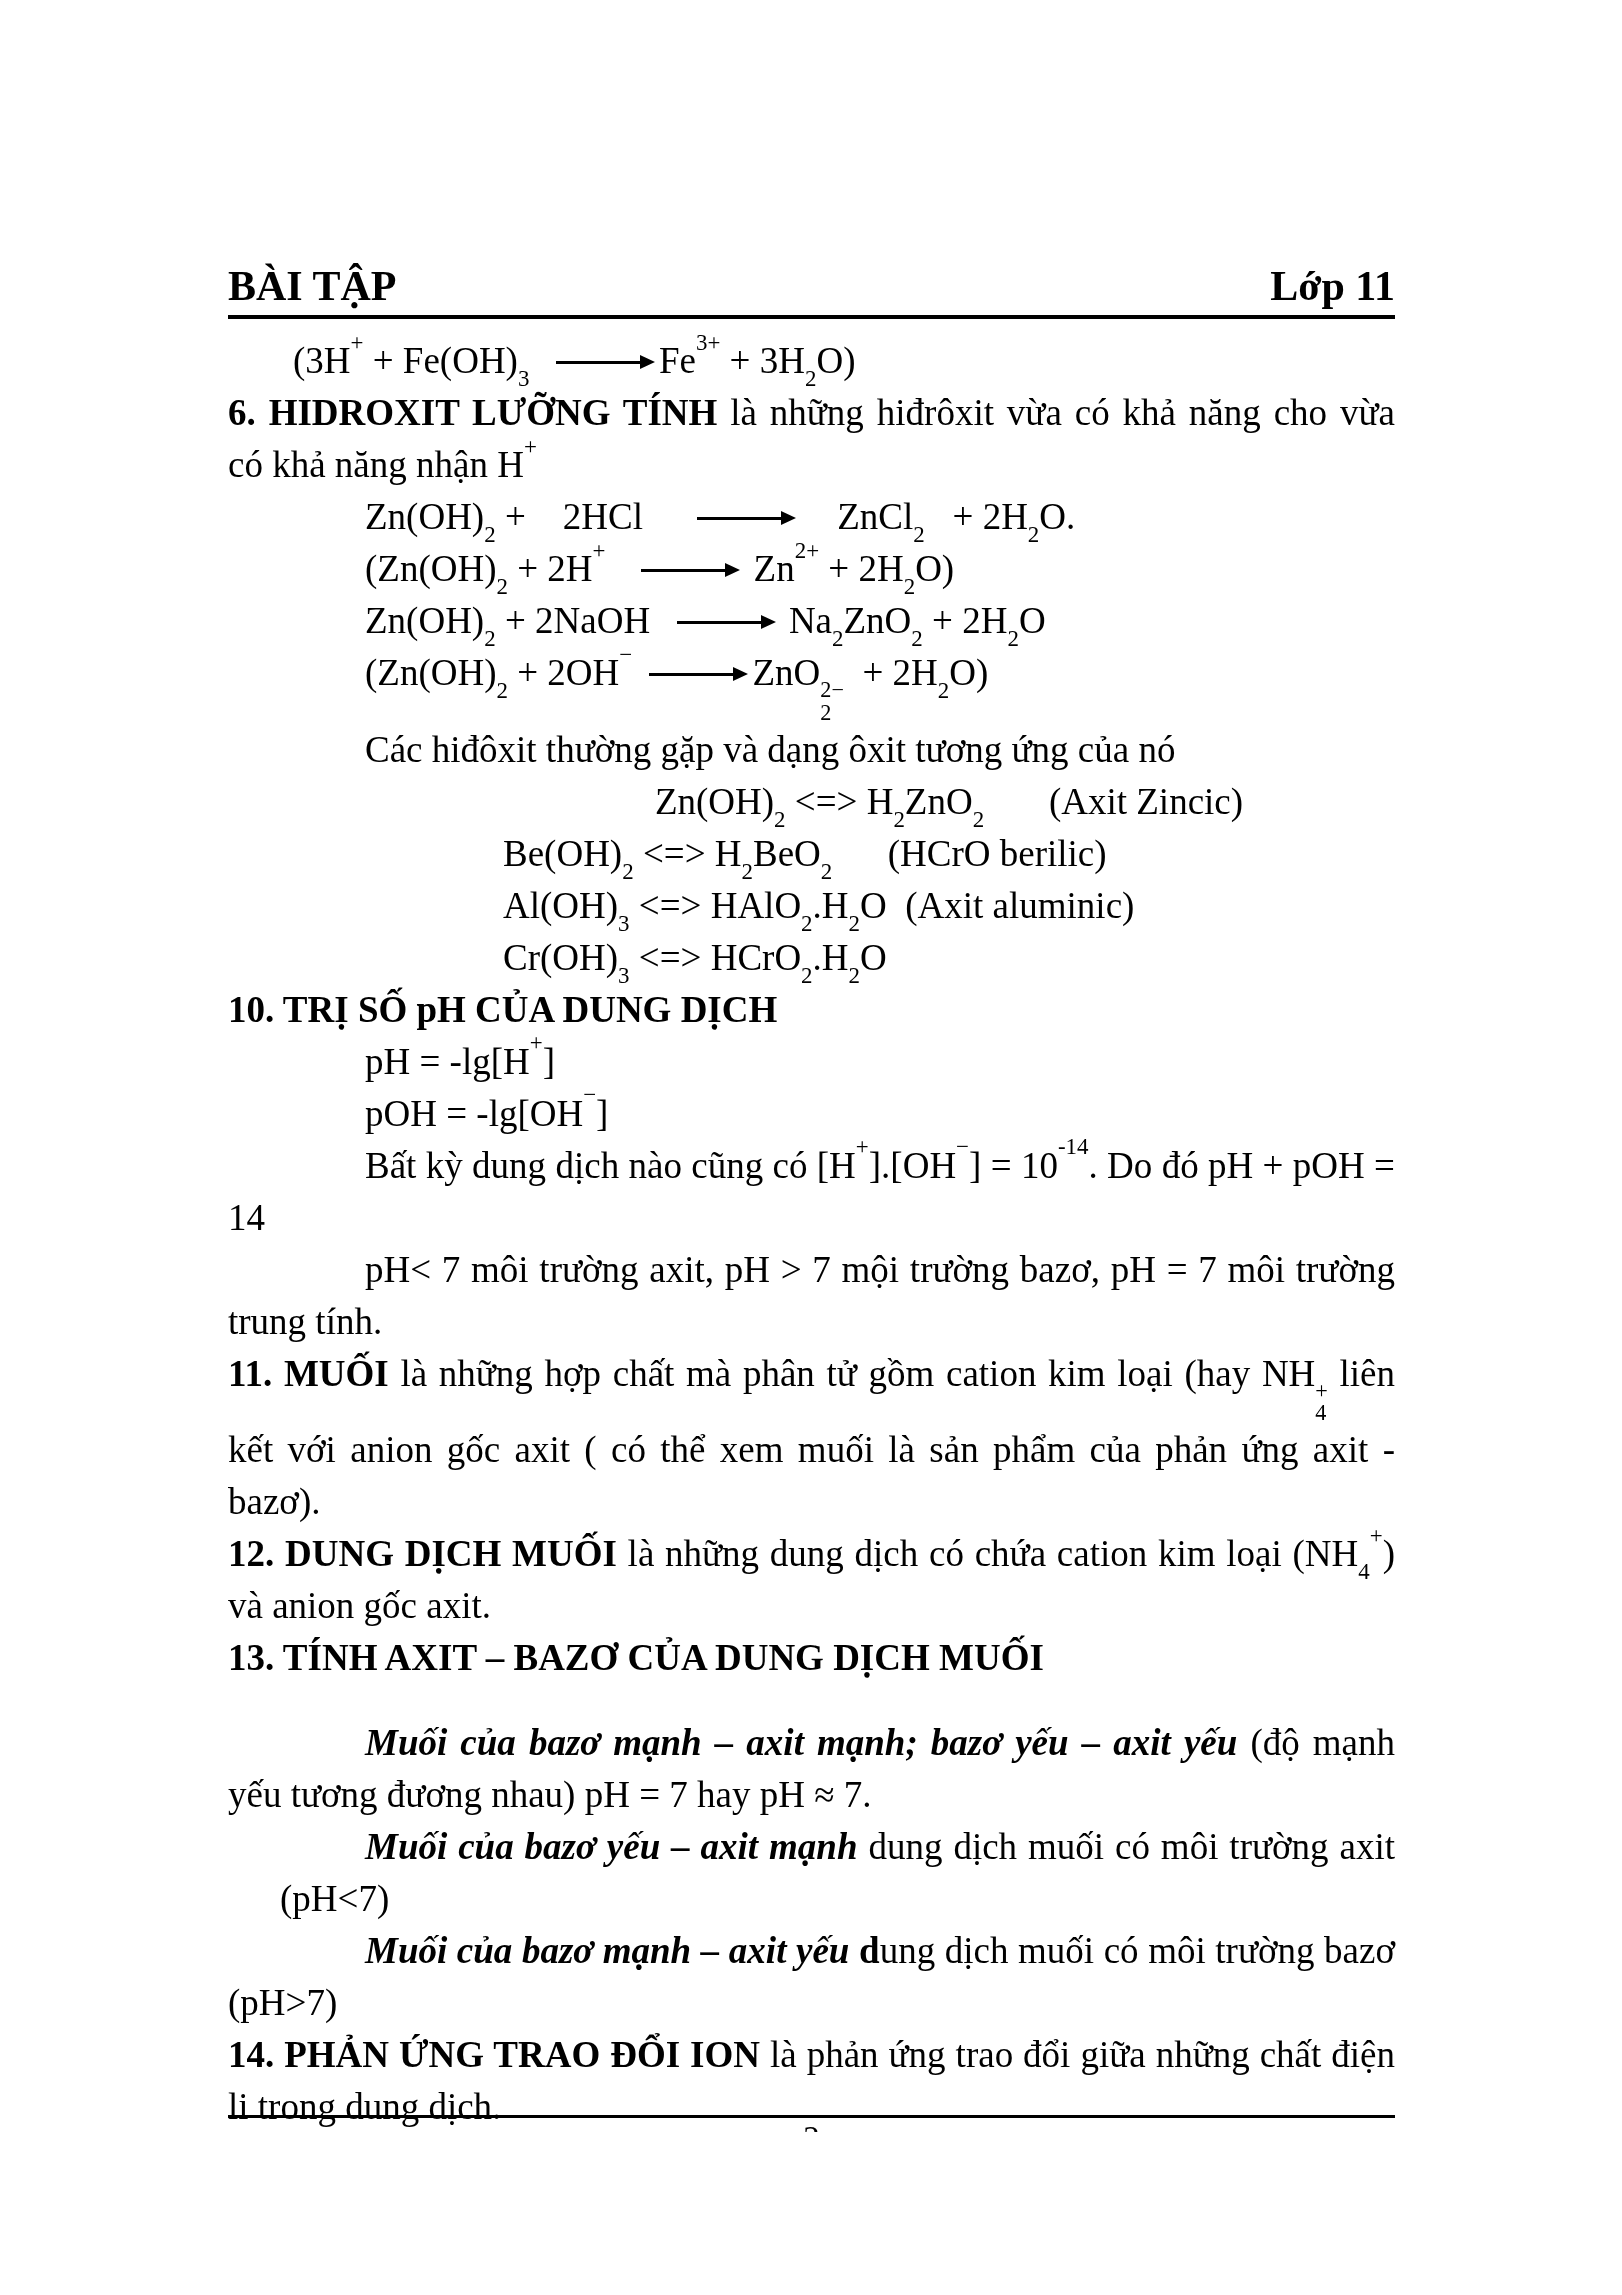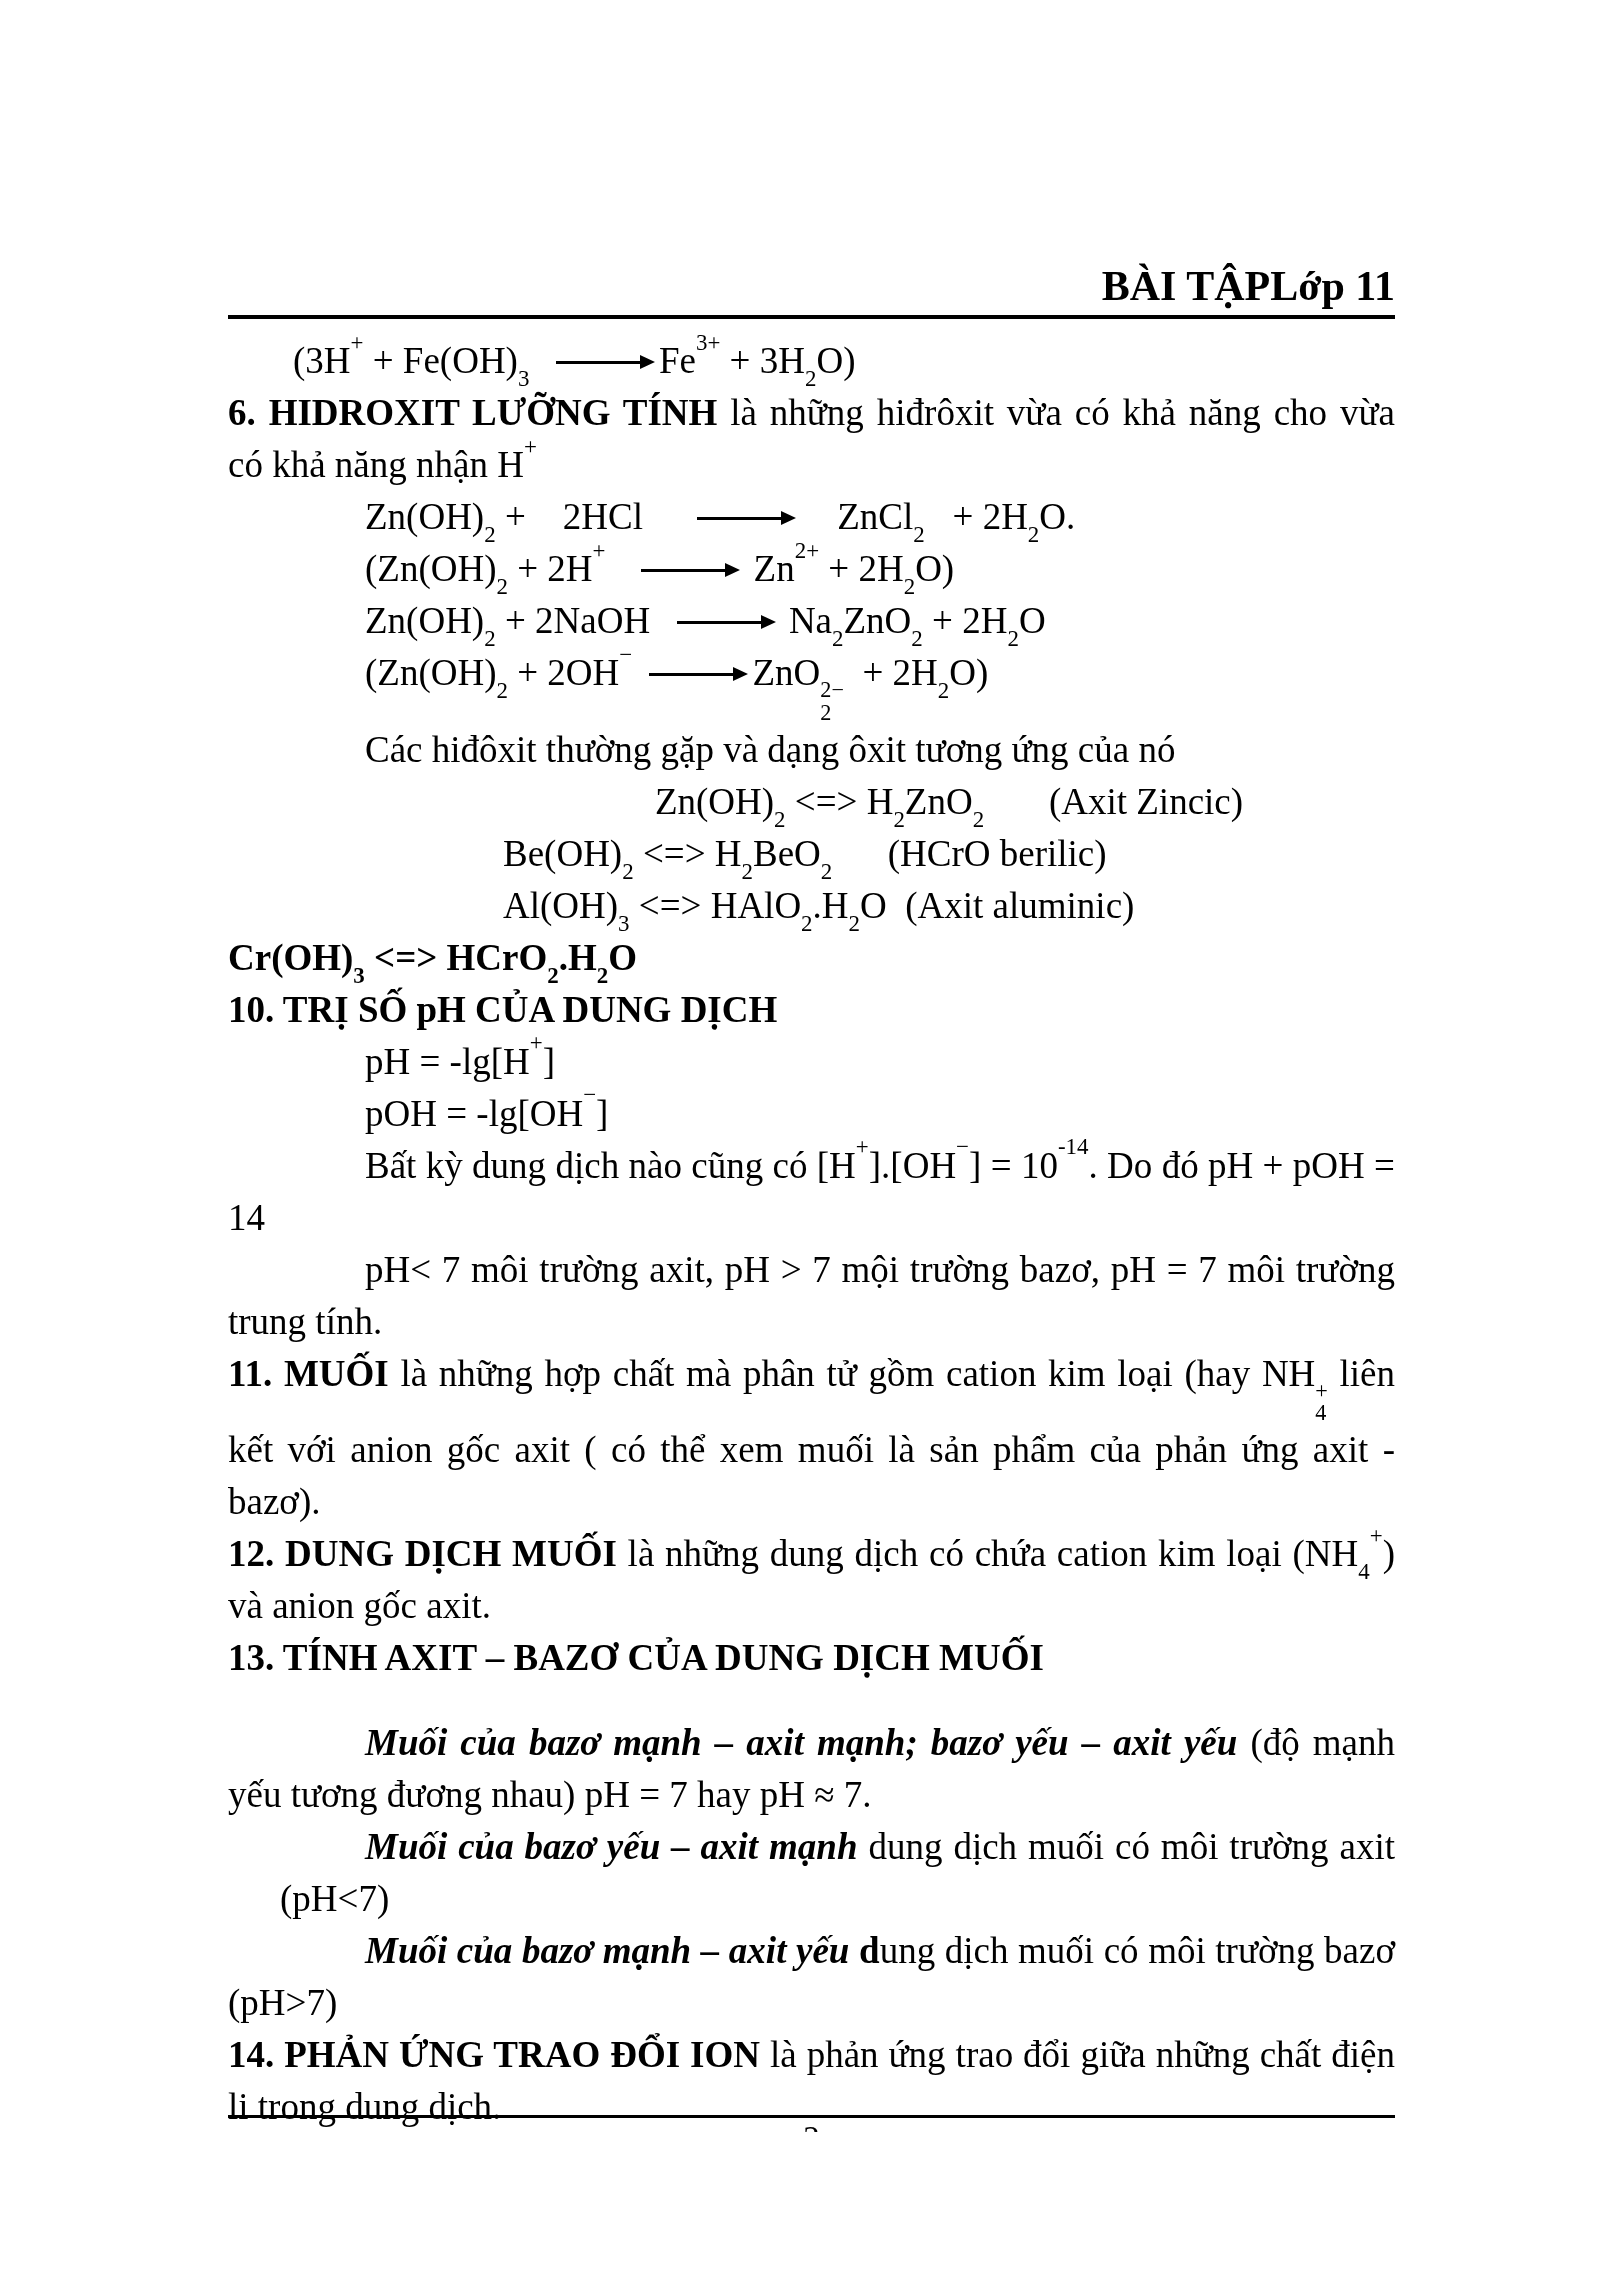--- a/index.html
+++ b/index.html
@@ -5,21 +5,21 @@
   * { margin:0; padding:0; box-sizing:border-box; }
   html, body { background:#ffffff; }
   body {
     width:1622px; height:2295px;
     position:relative; overflow:hidden;
     font-family:"Liberation Serif","DejaVu Serif",serif;
     color:#000;
   }
   .page { position:absolute; left:228px; top:262px; width:1167px; }
   .header {
-    display:flex; justify-content:flex-end; align-items:baseline;
+    display:flex; justify-content:space-between; align-items:baseline;
     font-weight:bold; font-size:42px;
     padding-bottom:5.2px; border-bottom:4.6px solid #000;
   }
   .content { padding-top:16px; font-size:37px; line-height:52px; }
   .para { text-align:justify; }
   .para.eq { text-align:left; white-space:pre-wrap; }
   b { font-weight:bold; }
   .bi { font-weight:bold; font-style:italic; }
   sup { font-size:.62em; line-height:0; position:relative; top:-.45em; }
   sub { font-size:.62em; line-height:0; position:relative; top:.2em; }
@@ -59,21 +59,21 @@
       <div class="para eq" style="margin-left: 65px;"><span>(3H</span><sup>+</sup><span> + Fe(OH)</span><sub>3</sub><span>  </span><span class="arrow"></span><span> Fe</span><sup>3+</sup><span> + 3H</span><sub>2</sub><span>O)</span></div>
       <div class="para"><b>6. HIDROXIT LƯỠNG TÍNH</b><span> là những hiđrôxit vừa có khả năng cho vừa có khả năng nhận H</span><sup>+</sup></div>
       <div class="para eq" style="margin-left: 137px;"><span>Zn(OH)</span><sub>2</sub><span> +    2HCl     </span><span class="arrow"></span><span>     ZnCl</span><sub>2</sub><span>   + 2H</span><sub>2</sub><span>O.</span></div>
       <div class="para eq" style="margin-left: 137px;"><span>(Zn(OH)</span><sub>2</sub><span> + 2H</span><sup>+</sup><span>   </span><span class="arrow"></span><span>  Zn</span><sup>2+</sup><span> + 2H</span><sub>2</sub><span>O)</span></div>
       <div class="para eq" style="margin-left: 137px;"><span>Zn(OH)</span><sub>2</sub><span> + 2NaOH  </span><span class="arrow"></span><span>  Na</span><sub>2</sub><span>ZnO</span><sub>2</sub><span> + 2H</span><sub>2</sub><span>O</span></div>
       <div class="para eq" style="margin-left: 137px;"><span>(Zn(OH)</span><sub>2</sub><span> + 2OH</span><sup>−</sup><span> </span><span class="arrow"></span><span> ZnO</span><span class="subsup"><span class="ss-top">2−</span><span class="ss-bot">2</span></span><span>  + 2H</span><sub>2</sub><span>O)</span></div>
       <div class="para eq" style="margin-left: 137px;"><span>Các hiđôxit thường gặp và dạng ôxit tương ứng của nó</span></div>
       <div class="para eq" style="margin-left: 275px; text-align: center;"><span>Zn(OH)</span><sub>2</sub><span> &lt;=&gt; H</span><sub>2</sub><span>ZnO</span><sub>2</sub><span>       (Axit Zincic)</span></div>
       <div class="para eq" style="margin-left: 275px;"><span>Be(OH)</span><sub>2</sub><span> &lt;=&gt; H</span><sub>2</sub><span>BeO</span><sub>2</sub><span>      (HCrO berilic)</span></div>
       <div class="para eq" style="margin-left: 275px;"><span>Al(OH)</span><sub>3</sub><span> &lt;=&gt; HAlO</span><sub>2</sub><span>.H</span><sub>2</sub><span>O  (Axit aluminic)</span></div>
-      <div class="para eq" style=" font-weight: bold;"><span>Cr(OH)</span><sub>3</sub><span> &lt;=&gt; HCrO</span><sub>2</sub><span>.H</span><sub>2</sub><span>O</span></div>
+      <div class="para eq" style="margin-left: 275px;"><span>Cr(OH)</span><sub>3</sub><span> &lt;=&gt; HCrO</span><sub>2</sub><span>.H</span><sub>2</sub><span>O</span></div>
       <div class="para"><b>10. TRỊ SỐ pH CỦA DUNG DỊCH</b></div>
       <div class="para eq" style="margin-left: 137px;"><span>pH = -lg[H</span><sup>+</sup><span>]</span></div>
       <div class="para eq" style="margin-left: 137px;"><span>pOH = -lg[OH</span><sup>−</sup><span>]</span></div>
       <div class="para" style="text-indent: 137px;"><span>Bất kỳ dung dịch nào cũng có [H</span><sup>+</sup><span>].[OH</span><sup>−</sup><span>] = 10</span><sup>-14</sup><span>. Do đó pH + pOH = 14</span></div>
       <div class="para" style="text-indent: 137px;"><span>pH&lt; 7 môi trường axit, pH &gt; 7 mội trường bazơ, pH = 7 môi trường trung tính.</span></div>
       <div class="para"><b>11. MUỐI</b><span> là những hợp chất mà phân tử gồm cation kim loại (hay NH</span><span class="subsup">
           <span class="ss-top">+</span>
           <span class="ss-bot">4</span>
         </span><span> liên kết với anion gốc axit ( có thể xem muối là sản phẩm của phản ứng axit - bazơ).</span></div>
       <div class="para"><b>12. DUNG DỊCH MUỐI</b><span> là những dung dịch có chứa cation kim loại (NH</span><sub>4</sub><sup>+</sup><span>) và anion gốc axit.</span></div>

